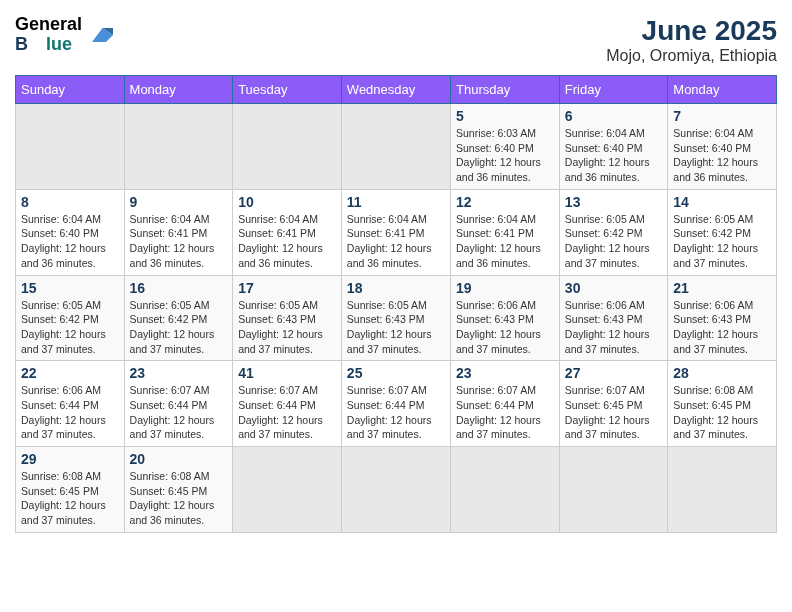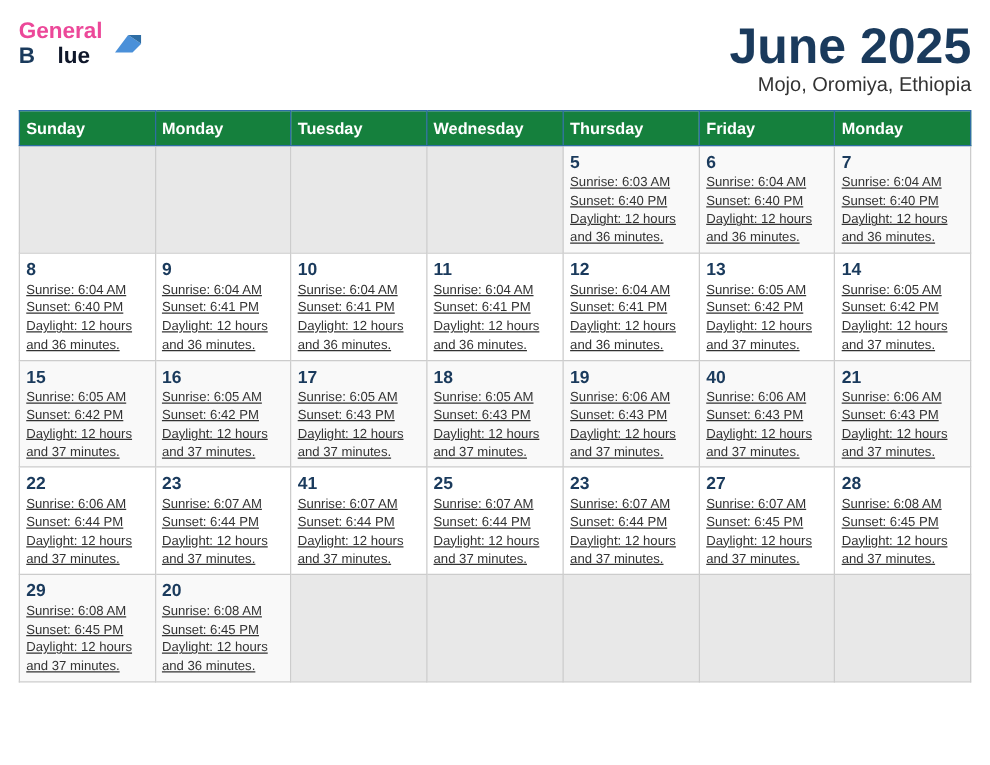--- a/index.html
+++ b/index.html
@@ -20,51 +20,51 @@
       display: flex;
       align-items: center;
     }
     .logo-text {
       font-size: 18px;
       font-weight: bold;
       color: #1a3a5c;
       line-height: 1.1;
     }
     .logo-text span {
-      color: #ec4899;
+      color: #000000;
     }
     .logo-icon {
       width: 28px;
       height: 28px;
       margin-left: 3px;
     }
     .title-area {
       text-align: right;
     }
     .month-title {
-      font-size: 40px;
+      font-size: 28px;
       font-weight: bold;
       color: #1a3a5c;
     }
     .subtitle {
       font-size: 16px;
       color: #333;
     }
     table {
       width: 100%;
       border-collapse: collapse;
       font-size: 11px;
     }
     thead tr th {
-      background-color: #15803d;
+      background-color: #8b5cf6;
       color: white;
       text-align: left;
       padding: 6px 5px;
       font-size: 13px;
-      font-weight: bold;
+      font-weight: normal;
       border: 1px solid #2e6da4;
     }
     tbody tr td {
       border: 1px solid #ccc;
       vertical-align: top;
       padding: 4px 5px;
       width: 110px;
       min-height: 80px;
       background: #fff;
     }
@@ -75,37 +75,36 @@
       font-size: 14px;
       font-weight: bold;
       color: #1a3a5c;
       display: block;
       margin-bottom: 2px;
     }
     .day-info {
       color: #333;
       line-height: 1.4;
       font-size: 10.5px;
-      text-decoration: underline;
     }
     .empty-cell {
       background: #e8e8e8 !important;
     }
     tbody tr:nth-child(odd) td.empty-cell {
       background: #e8e8e8 !important;
     }
   </style>
 </head>
 <body>
 
 <div class="header">
   <div class="logo">
     <div>
       <div class="logo-text">
-        <span>General</span><br><span style="color:#1a3a5c;">B</span><span style="color:#0f172a;padding-left:18px;">lue</span>
+        <span>General</span><br><span style="color:#1a3a5c;">B</span><span style="color:#0f766e;padding-left:18px;">lue</span>
       </div>
     </div>
     <svg class="logo-icon" viewBox="0 0 40 30">
       <polygon points="10,25 25,5 40,15 30,25" fill="#4a90d9"></polygon>
       <polygon points="25,5 40,15 40,5" fill="#2e6da4"></polygon>
     </svg>
   </div>
   <div class="title-area">
     <div class="month-title">June 2025</div>
     <div class="subtitle">Mojo, Oromiya, Ethiopia</div>
@@ -188,21 +187,21 @@
         </td>
         <td>
           <span class="day-number">18</span>
 <div class="day-info">Sunrise: 6:05 AM<br>Sunset: 6:43 PM<br>Daylight: 12 hours and 37 minutes.</div>
         </td>
         <td>
           <span class="day-number">19</span>
 <div class="day-info">Sunrise: 6:06 AM<br>Sunset: 6:43 PM<br>Daylight: 12 hours and 37 minutes.</div>
         </td>
         <td>
-          <span class="day-number">40</span>
+          <span class="day-number">30</span>
 <div class="day-info">Sunrise: 6:06 AM<br>Sunset: 6:43 PM<br>Daylight: 12 hours and 37 minutes.</div>
         </td>
         <td>
           <span class="day-number">21</span>
 <div class="day-info">Sunrise: 6:06 AM<br>Sunset: 6:43 PM<br>Daylight: 12 hours and 37 minutes.</div>
         </td>
       </tr>
       <tr>
         <td>
           <span class="day-number">22</span>

